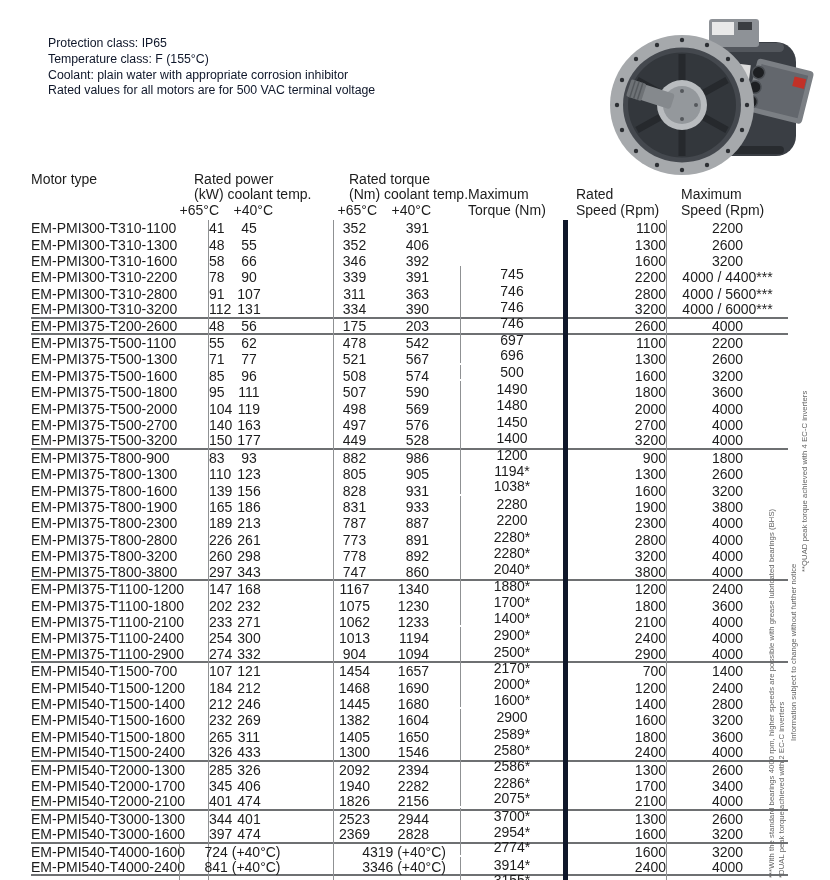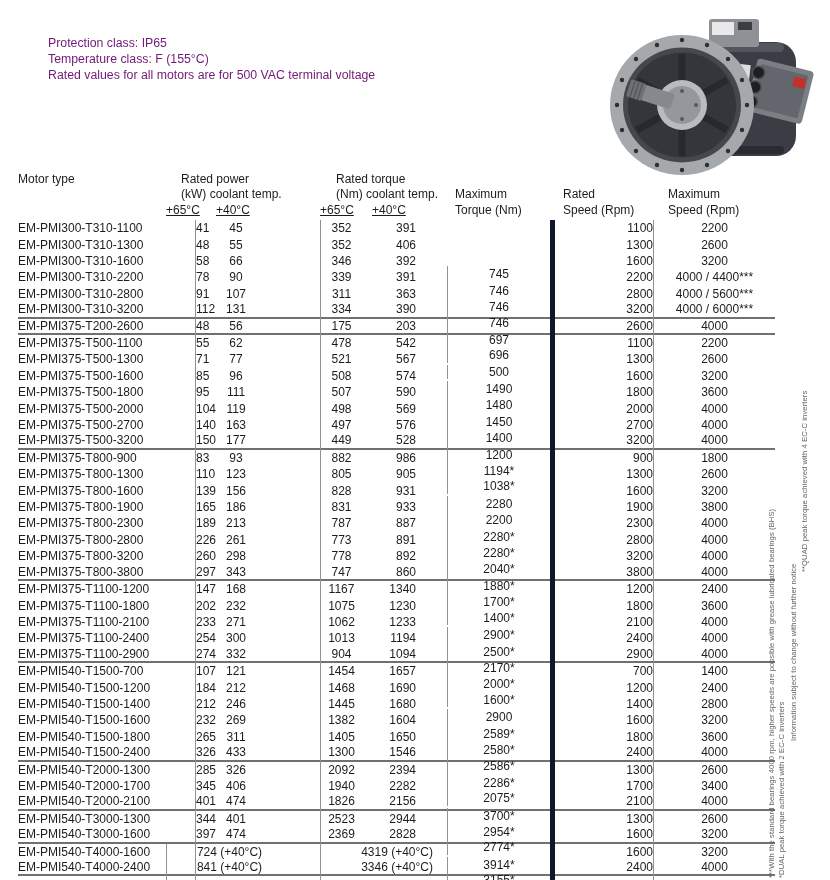--- a/index.html
+++ b/index.html
@@ -1,33 +1,33 @@
 <!DOCTYPE html>
 <html><head>
 <meta charset="utf-8">
 <style>
   html,body { margin:0; padding:0; background:#fff; }
   .page {
     position:relative; width:830px; height:880px; background:#fff;
     font-family:"Liberation Sans", sans-serif; color:#222; overflow:hidden;
   }
   
-  .info-block { position:absolute; left:48px; top:36px; font-size:12.3px; line-height:15.8px; color:#701a75; }
+  .info-block { position:absolute; left:48px; top:36px; font-size:12.3px; line-height:15.8px; color:#0f172a; }
   .info-block div { white-space:nowrap; }
 
   
   .motor { position:absolute; left:606px; top:12px; width:218px; height:166px; }
 
   
-  .spec-table { position:absolute; left:18px; top:172px; width:757px; font-size:12px; color:#1c1c1c; }
+  .spec-table { position:absolute; left:31px; top:172px; width:757px; font-size:14px; color:#1c1c1c; }
   .hrow { display:grid; grid-template-columns:148px 154px 127px 103px 103px 122px; height:15.4px; line-height:15.4px; }
   .hrow3 { display:grid; grid-template-columns:148px 50px 50px 54px 52px 52px 23px 103px 103px 122px; height:15.4px; line-height:15.4px; }
   .hcell { white-space:nowrap; }
   .pl8{padding-left:8px;} .pl13{padding-left:13px;} .pl15{padding-left:15px;} .pl16{padding-left:16px;}
-  .hr-right { text-align:left;text-decoration:underline; }
+  .hr-right { text-align:right; }
   .pr6{padding-right:6px;} .pr8{padding-right:8px;} .pr10{padding-right:10px;}
 
   .tbody { margin-top:2px; }
   .row { display:grid; grid-template-columns:148px 50px 50px 54px 52px 52px 23px 103px 103px 122px; height:16.42px; line-height:16.42px; }
   .row.group-end { border-bottom:2px solid #6e7072; height:14.42px; line-height:14.42px; }
   .cell { white-space:nowrap; overflow:visible; }
   .c-motor { text-align:left; }
   .c-p65 { text-align:right; padding-right:14px; border-left:1px solid #8f9193;margin-left:29px; }
   .c-p40 { text-align:center; padding-right:10px; }
   .c-t65 { text-align:center; padding-right:10px; border-left:1px solid #8f9193; }
@@ -47,20 +47,21 @@
   .vn-quad { left:800px; top:572px; }
 </style>
 </head>
 <body>
 
 <div class="page">
 
   <div class="info-block">
     <div>Protection class: IP65</div>
     <div>Temperature class: F (155°C)</div>
+    <div>Coolant: plain water with appropriate corrosion inhibitor</div>
     <div>Rated values for all motors are for 500 VAC terminal voltage</div>
   </div>
 
   <svg class="motor" viewBox="0 0 218 166" aria-hidden="true">
 
     <rect x="72" y="30" width="118" height="114" rx="20" fill="#3a3e44"></rect>
     <rect x="80" y="31" width="98" height="9" rx="4.5" fill="#5a5e64" opacity="0.8"></rect>
     <rect x="78" y="134" width="100" height="8" rx="4" fill="#24272b" opacity="0.8"></rect>
 
     <rect x="103" y="7" width="50" height="28" rx="3" fill="#8e9297"></rect>

